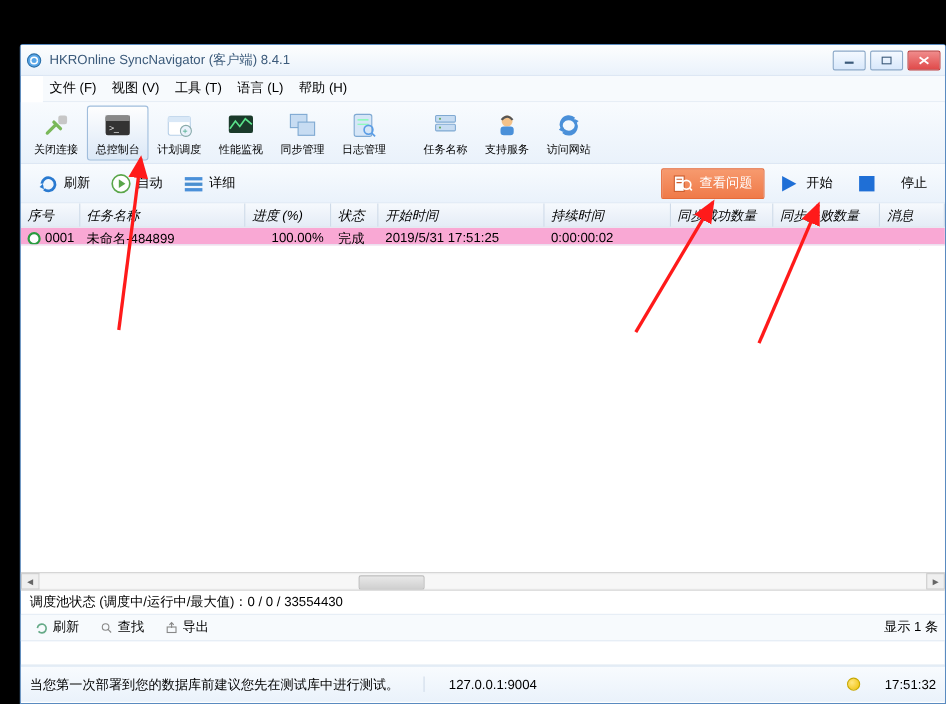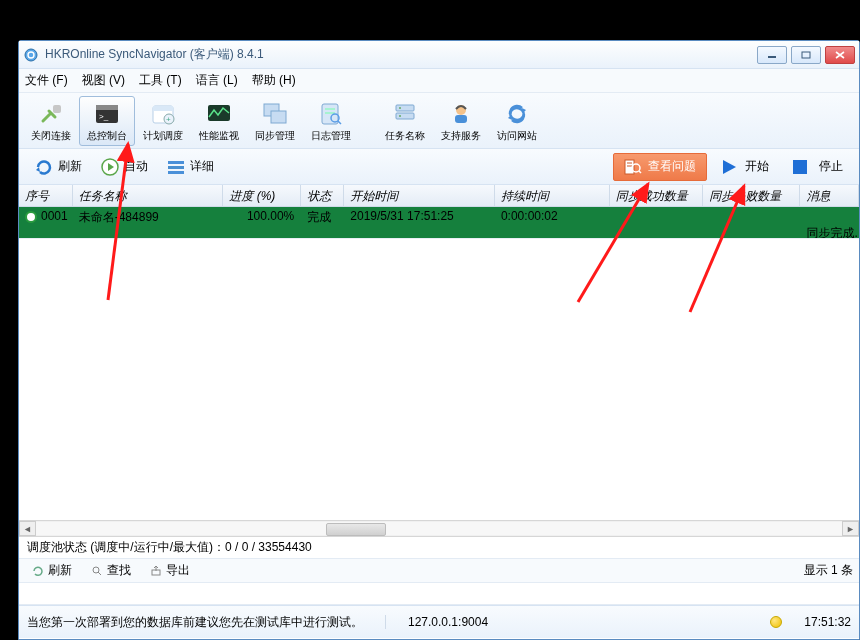--- a/index.html
+++ b/index.html
@@ -4,38 +4,38 @@
 <style>
 * { box-sizing: border-box; margin: 0; padding: 0; }
 body { font-family: "Microsoft YaHei", Tahoma, Arial, sans-serif; font-size: 12px; background: #000; width: 860px; height: 640px; overflow: hidden; }
 .window { position: absolute; left: 18px; top: 40px; width: 842px; height: 600px; background: #fff; border: 1px solid #5a8bc0; border-radius: 3px 3px 0 0; box-shadow: 0 0 4px rgba(0,0,0,.2); }
 .titlebar { height: 28px; background: linear-gradient(#fdfefe, #eaf2fb); border-bottom: 1px solid #d6e3f2; display: flex; align-items: center; padding: 12px 4px; }
 .titlebar .app-icon { width: 16px; height: 16px; margin-right: 6px; display: inline-flex; align-items: center; justify-content: center; }
 .titlebar .title { color: #3b5a7a; font-size: 12px; flex: 1; }
 .win-btns { display: flex; gap: 4px; }
 .win-btn { width: 30px; height: 18px; border: 1px solid #8aa8c8; border-radius: 2px; background: linear-gradient(#f4f9ff,#d8e8fb); display: flex; align-items: center; justify-content: center; font-size: 10px; color: #3b5a7a; cursor: pointer; }
 .win-btn.close { background: linear-gradient(#f08b8b,#e04a4a); border-color: #c04040; color: #fff; }
-.menubar { height: 24px; background: #f7fafd; border-bottom: 1px solid #e3ebf4; display: flex; align-items: center; padding: 0 6px; gap: 14px; }
+.menubar { height: 24px; background: #f7fafd; border-bottom: 1px solid #e3ebf4; display: flex; align-items: center; padding: 0 6px; gap: 14px; margin-left: 20px; }
 .menubar span { cursor: pointer; }
 .toolbar1 { height: 56px; background: linear-gradient(#f8fbfe,#eaf2fb); border-bottom: 1px solid #d6e3f2; display: flex; align-items: center; padding: 0 4px; }
 .tb-btn { width: 56px; height: 50px; display: flex; flex-direction: column; align-items: center; justify-content: center; border: 1px solid transparent; border-radius: 3px; cursor: pointer; padding-top: 2px; }
 .tb-btn.active { border-color: #a0bddc; background: linear-gradient(#fefefe,#dbe8f7); }
 .tb-btn .ico { width: 28px; height: 26px; display: flex; align-items: center; justify-content: center; }
 .tb-btn .lbl { font-size: 10px; margin-top: 2px; }
 .toolbar2 { height: 36px; background: linear-gradient(#f8fbfe,#eaf2fb); border-bottom: 1px solid #d6e3f2; display: flex; align-items: center; padding: 0 6px; }
 .tb2-btn { height: 30px; display: flex; align-items: center; gap: 4px; padding: 0 8px; border: 1px solid transparent; border-radius: 3px; cursor: pointer; }
 .tb2-btn .ico2 { width: 20px; height: 20px; display: flex; align-items: center; justify-content: center; }
 .spacer { flex: 1; }
 .view-btn { height: 28px; display: flex; align-items: center; gap: 6px; padding: 0 10px; border: 1px solid #e66b3a; background: linear-gradient(#f79a6e,#ef7a49); color: #fff; border-radius: 2px; cursor: pointer; }
 .start-btn { height: 28px; display: flex; align-items: center; gap: 6px; padding: 0 12px; cursor: pointer; }
-.stop-btn { height: 28px; display: flex; align-items: center; gap: 10px; padding: 0 10px; cursor: pointer; }
+.stop-btn { height: 28px; display: flex; align-items: center; gap: 22px; padding: 0 10px; cursor: pointer; }
 .grid-header { height: 22px; background: linear-gradient(#f6f9fd,#e4ecf6); border-bottom: 1px solid #cfdbe9; display: flex; font-style: italic; }
 .grid-header .col { border-right: 1px solid #cfdbe9; padding: 3px 6px; font-size: 12px; overflow: hidden; white-space: nowrap; }
 .grid-body { height: 313px; background: #fff; overflow: hidden; position: relative; }
-.grid-row { height: 32px; display: flex; background: #15803d; border-bottom: 1px solid #e8eef5; }
+.grid-row { height: 16px; display: flex; background: #f9a8d4; border-bottom: 1px solid #e8eef5; }
 .grid-row .cell { border-right: 1px solid rgba(0,0,0,0); padding: 2px 6px; font-size: 12px; overflow: hidden; white-space: nowrap; }
 .status-dot { display: inline-block; width: 12px; height: 12px; border-radius: 50%; border: 2px solid #2a9b3f; background: #fff; vertical-align: middle; margin-right: 4px; }
 .hscroll { height: 17px; background: #f0f0f0; border-top: 1px solid #d6d6d6; border-bottom: 1px solid #d6d6d6; position: relative; }
 .hscroll .track { position: absolute; left: 17px; right: 17px; top: 1px; bottom: 1px; background: #f7f7f7; }
 .hscroll .thumb { position: absolute; left: 290px; top: 1px; width: 60px; height: 13px; background: linear-gradient(#e8e8e8,#d0d0d0); border: 1px solid #bcbcbc; border-radius: 2px; }
 .hscroll .arrow { position: absolute; top: 0; width: 17px; height: 15px; background: #efefef; border: 1px solid #ccc; display:flex; align-items:center; justify-content:center; font-size:9px; color:#666; }
 .hscroll .arrow.left{ left:0;} .hscroll .arrow.right{ right:0;}
 .status-line { height: 22px; border-bottom: 1px solid #e3ebf4; display: flex; align-items: center; padding: 0 8px; font-size: 12px; }
 .log-toolbar { height: 24px; background: #f7fafd; border-bottom: 1px solid #e3ebf4; display: flex; align-items: center; padding: 0 6px; gap: 6px; }
 .log-toolbar .mini { display: flex; align-items: center; gap: 3px; cursor: pointer; padding: 2px 6px; }

